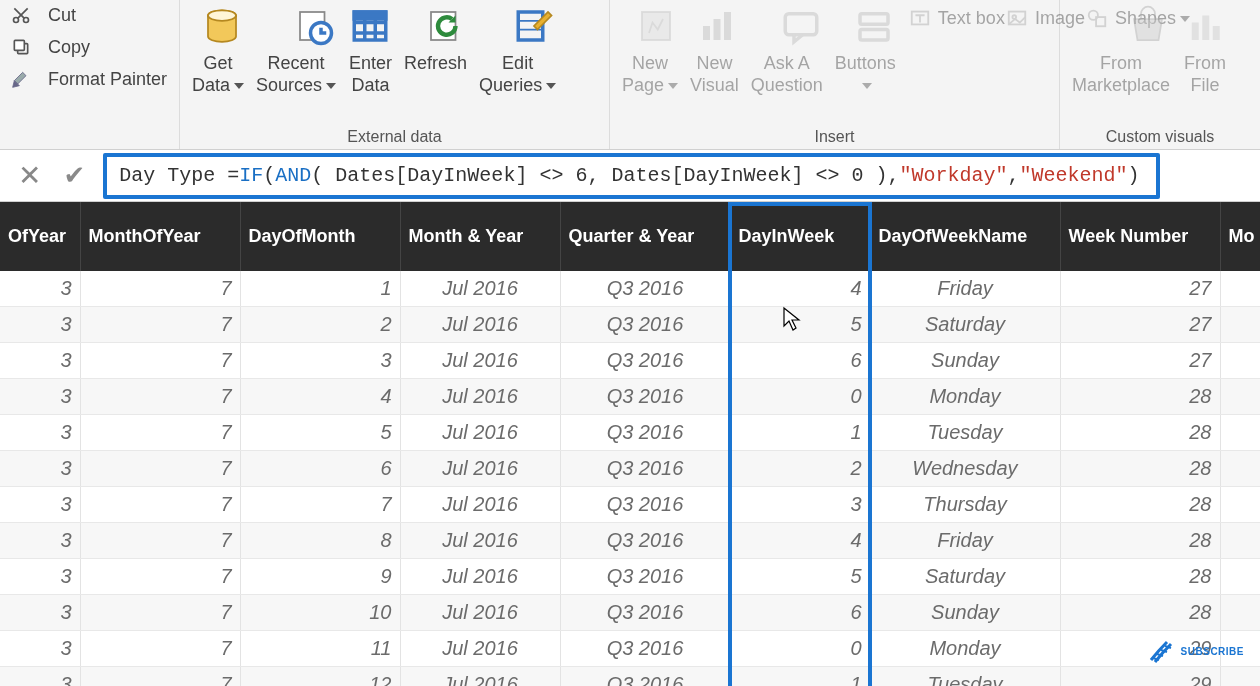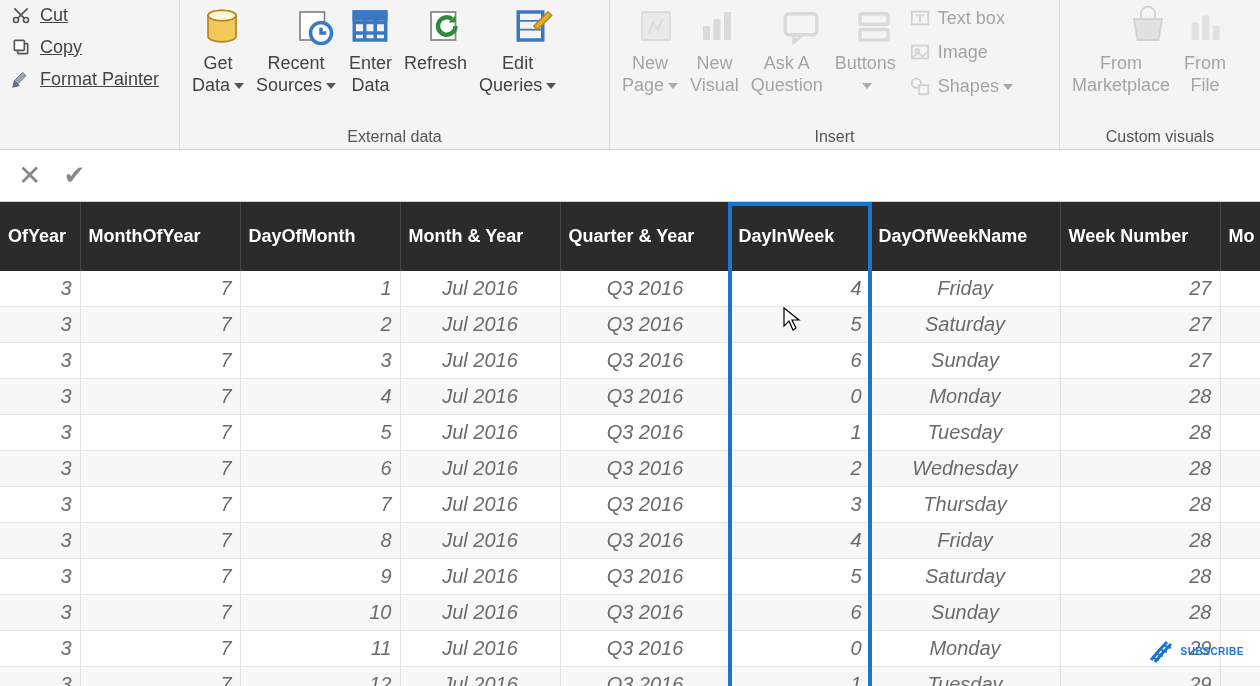--- a/index.html
+++ b/index.html
@@ -44,26 +44,25 @@
   
   .clip-col {
     display: flex;
     flex-direction: column;
     gap: 10px;
     padding: 2px 4px;
   }
   .clip-btn {
     display: flex;
     align-items: center;
-    gap: 8px;
+    gap: 16px;
     font-size: 18px;
     color: #444;
     white-space: nowrap;
     cursor: pointer;
-    text-decoration: underline;
   }
   .clip-btn .ico { width: 22px; height: 22px; display:inline-flex; align-items:center; justify-content:center; }
   
   .big-btn {
     display: flex;
     flex-direction: column;
     align-items: flex-end;
     justify-content: flex-start;
     padding: 2px 6px 0 6px;
     width: auto;
@@ -82,21 +81,21 @@
     white-space: nowrap;
   }
   .caret {
     display:inline-block; width:0;height:0;
     border-left:5px solid transparent; border-right:5px solid transparent;
     border-top:6px solid #555; margin-left:4px; vertical-align:middle;
   }
   .faded { opacity: 0.45; }
   
   .side-col {
-    display:flex; flex-direction:column; gap:10px; padding:4px 6px;
+    display:flex; flex-direction:row; padding:4px 6px;
   }
   .side-item {
     display:flex; align-items:center; gap:6px;
     font-size:18px; color:#444; white-space:nowrap;
     cursor:pointer;
   }
   .side-item .ico { width:24px; height:24px; display:inline-flex; align-items:center; justify-content:center; }
   
   .formula-row {
     display:flex;
@@ -415,20 +414,31 @@
     </div>
     <div class="ribbon-group-label">Custom visuals</div>
   </div>
 </div>
 
 <div class="formula-row">
   <div class="fb-icons">
     <span class="fb-x">✕</span>
     <span class="fb-check">✔</span>
   </div>
+  <div class="formula-box">
+    <span>Day Type = </span>
+    <span class="kw-blue">IF</span>
+    <span>( </span>
+    <span class="kw-blue">AND</span>
+    <span>( Dates[DayInWeek] &lt;&gt; 6, Dates[DayInWeek] &lt;&gt; 0 ), </span>
+    <span class="kw-red">"Workday"</span>
+    <span>, </span>
+    <span class="kw-red">"Weekend"</span>
+    <span> )</span>
+  </div>
 </div>
 
 <div class="grid-wrap">
   <table class="data" id="data-table">
       <colgroup>
         <col style="width: 80px;">
         <col style="width: 160px;">
         <col style="width: 160px;">
         <col style="width: 160px;">
         <col style="width: 170px;">

